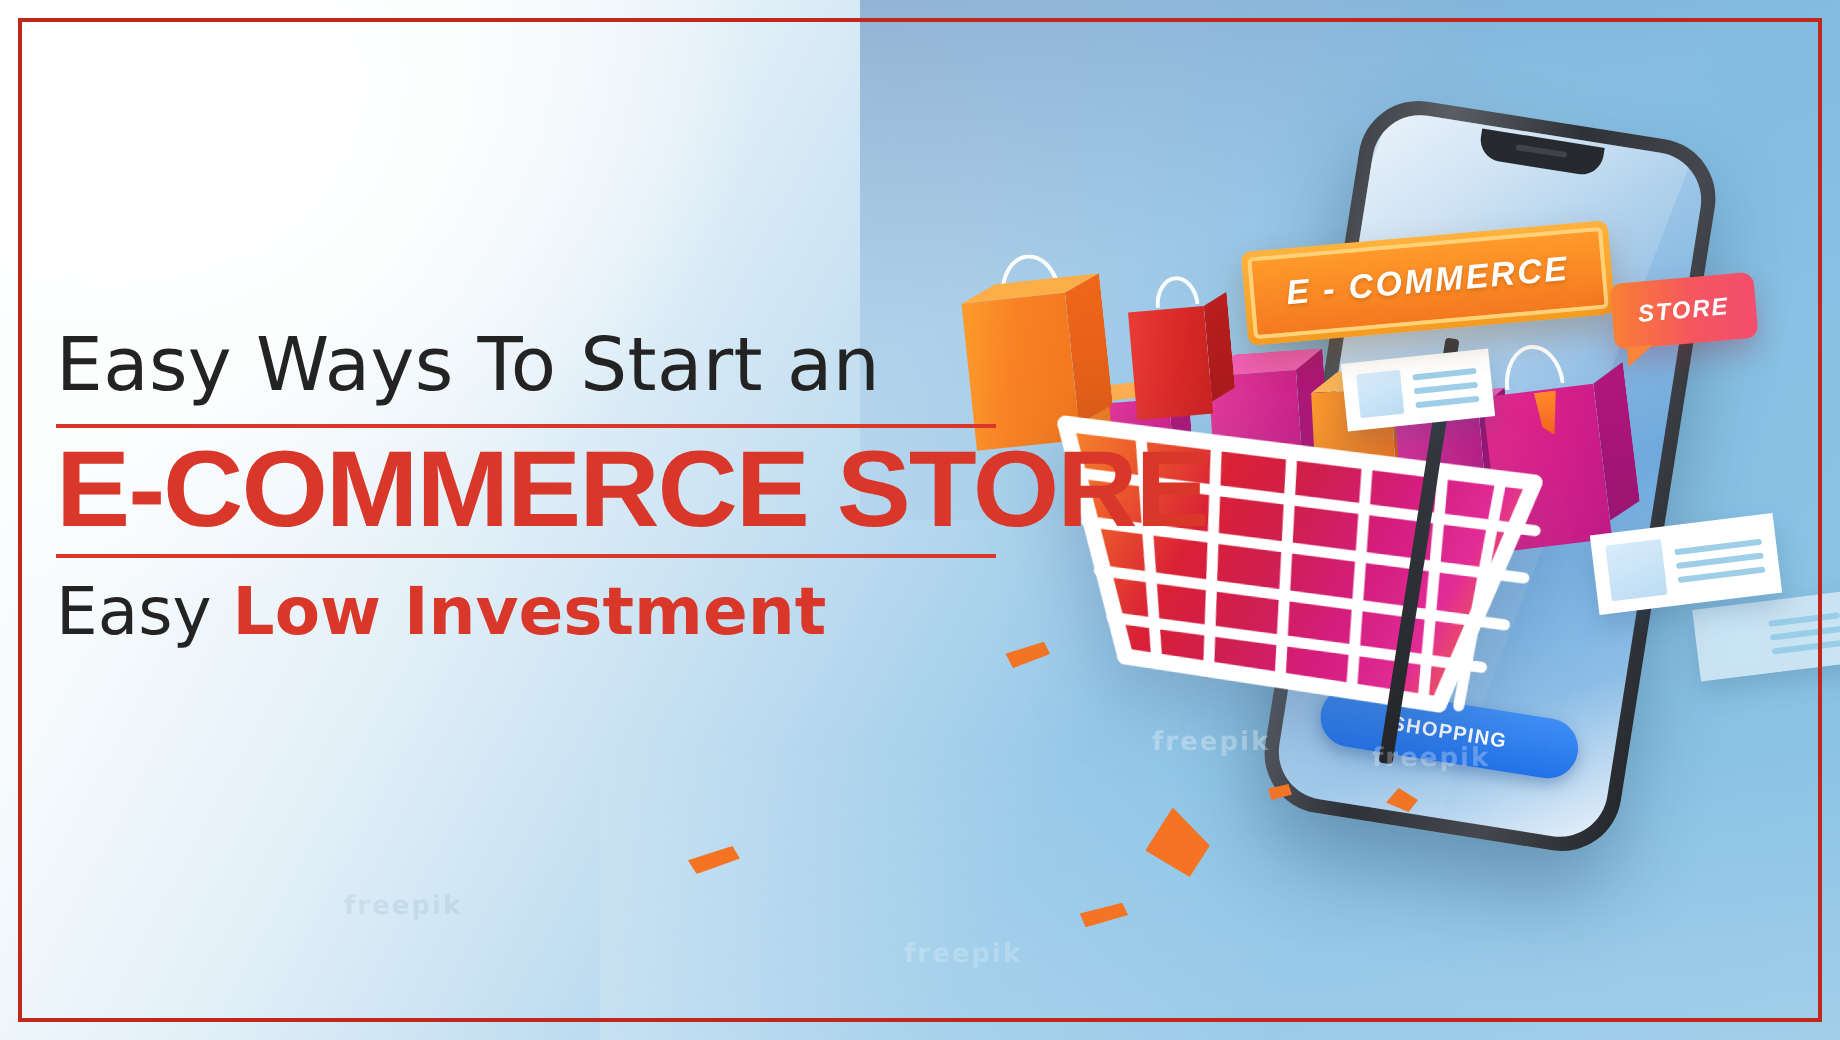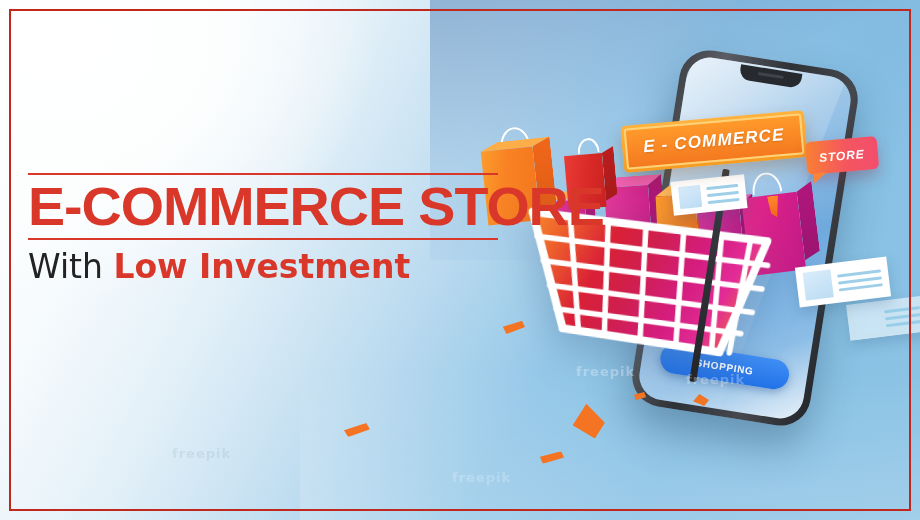--- a/index.html
+++ b/index.html
@@ -305,24 +305,25 @@
 </style>
 </head>
 <body>
 
 <div id="banner">
 
   <div class="bg-top-sheen"></div>
   <div class="bg-bottom-sheen"></div>
 
   <div id="headline-block">
+    <div class="line-top">Easy Ways To Start an</div>
     <div class="rule r1"></div>
     <div class="line-main">E-COMMERCE STORE</div>
     <div class="rule r2"></div>
-    <div class="line-bot"><span>With </span><span class="accent">Low Investment</span></div>
+    <div class="line-bot"><span>Easy </span><span class="accent">Low Investment</span></div>
   </div>
 
   <div id="phone-wrap">
     <div id="phone-body"></div>
     <div id="phone-screen">
       <div id="screen-gloss"></div>
       <div id="shopping-btn">
         <span>SHOPPING</span>
       </div>
     </div>

